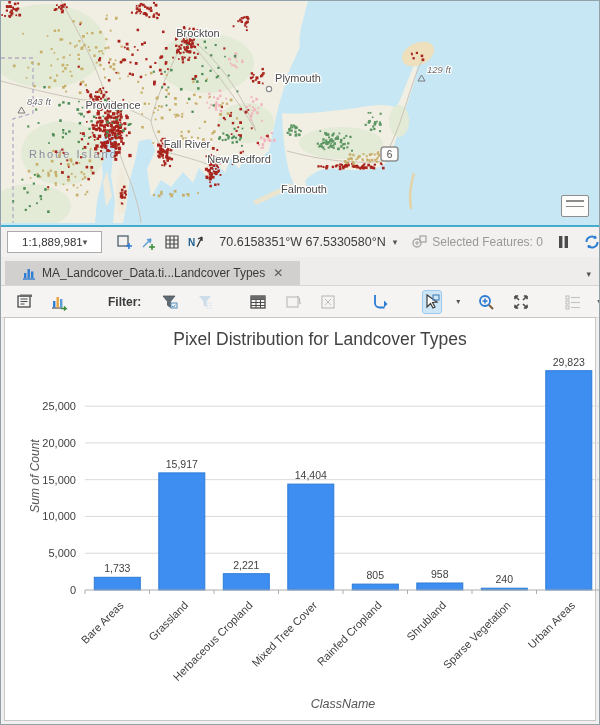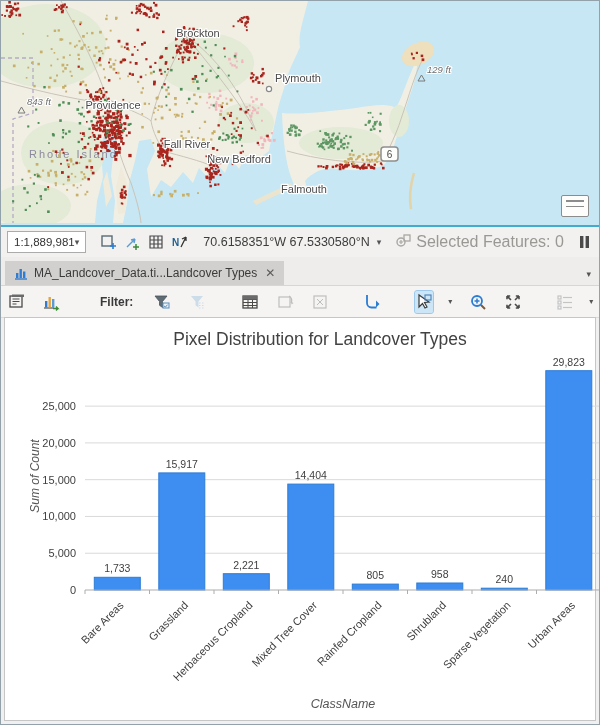--- a/index.html
+++ b/index.html
@@ -9,34 +9,34 @@
   .map-view{width:600px;height:224px;position:relative;border-bottom:2px solid #43ABCB;background:#C6E7F3;}
   .map-view svg{display:block;}
   .map-label{fill:#4A4A4A;font-size:11px;paint-order:stroke;stroke:#ffffff;stroke-width:2.5px;stroke-linejoin:round;}
   .state-label{fill:#8D8A9E;font-size:11px;letter-spacing:2px;}
   .elev-label{fill:#6D6D6D;font-size:9.5px;font-style:italic;paint-order:stroke;stroke:#fff;stroke-width:2px;}
   .attr-box{position:absolute;right:12px;bottom:8px;width:26px;height:20px;background:#FDFDFB;border:1px solid #8C8C8C;border-radius:2px;}
   .attr-box i{display:block;height:1.5px;background:#8C8C8C;margin:4px 4px 0 4px;}
   
   .status-bar{height:30px;background:#F2F1F0;display:flex;align-items:center;padding:0 6px;gap:7px;font-size:12px;color:#444;}
   .combo{background:#fff;border:1px solid #ABABAB;height:20px;width:96px;display:flex;align-items:center;
-    justify-content:space-between;padding:0 6px;font-size:11.5px;color:#333;}
+    justify-content:space-between;padding:0 14px;font-size:11.5px;color:#333;}
   .sep{width:1px;height:18px;background:#D8D6D4;}
   .sb-ic{width:20px;height:20px;display:flex;align-items:center;justify-content:center;}
   .coords{color:#3C3C3C;font-size:12.5px;white-space:nowrap;}
   .caret{font-size:9px;color:#555;}
-  .sel-feat{color:#9A9894;font-size:16px;display:flex;align-items:flex-start;gap:4px;white-space:nowrap;}
+  .sel-feat{color:#9A9894;font-size:12px;display:flex;align-items:center;gap:4px;white-space:nowrap;}
   
   .tab-bar{height:28px;background:#EFEDEB;border-bottom:1px solid #D8D6D3;display:flex;align-items:flex-end;justify-content:space-between;}
-  .tab{height:24px;background:#D2D0CE;display:flex;align-items:center;gap:6px;padding:0 9px;margin-left:4px;
+  .tab{height:24px;background:#D2D0CE;display:flex;align-items:center;gap:6px;padding:0 17px;margin-left:4px;
     font-size:12px;color:#3A3A3A;white-space:nowrap;}
   .tab .close{color:#5A5A5A;font-size:12px;margin-left:2px;cursor:pointer;}
   .tabbar-caret{padding:0 8px 6px 0;color:#555;font-size:9px;}
   
-  .chart-toolbar{height:31px;background:#F5F4F3;border-bottom:1px solid #DDDBD8;display:flex;align-items:center;padding:0 6px;gap:17px;}
+  .chart-toolbar{height:31px;background:#F5F4F3;border-bottom:1px solid #DDDBD8;display:flex;align-items:center;padding:0 14px;gap:17px;}
   .tb-ic{width:22px;height:22px;display:flex;align-items:center;justify-content:center;border-radius:2px;}
   .tb-ic.disabled{opacity:.38;}
   .tb-ic.active{background:#CDE6F7;outline:1px solid #9CC9EC;}
   .tb-label{font-weight:bold;font-size:12px;color:#3A3A3A;margin:0 2px 0 6px;}
   .tb-caret{font-size:8px;color:#555;margin-left:-2px;}
   .tb-spacer{flex:1;}
   
   .chart-wrap{position:absolute;left:3px;right:3px;top:316px;bottom:3px;background:#fff;border:1px solid #C6C6C6;padding-left:20px;}
   .chart-wrap svg{display:block;}
 </style>

